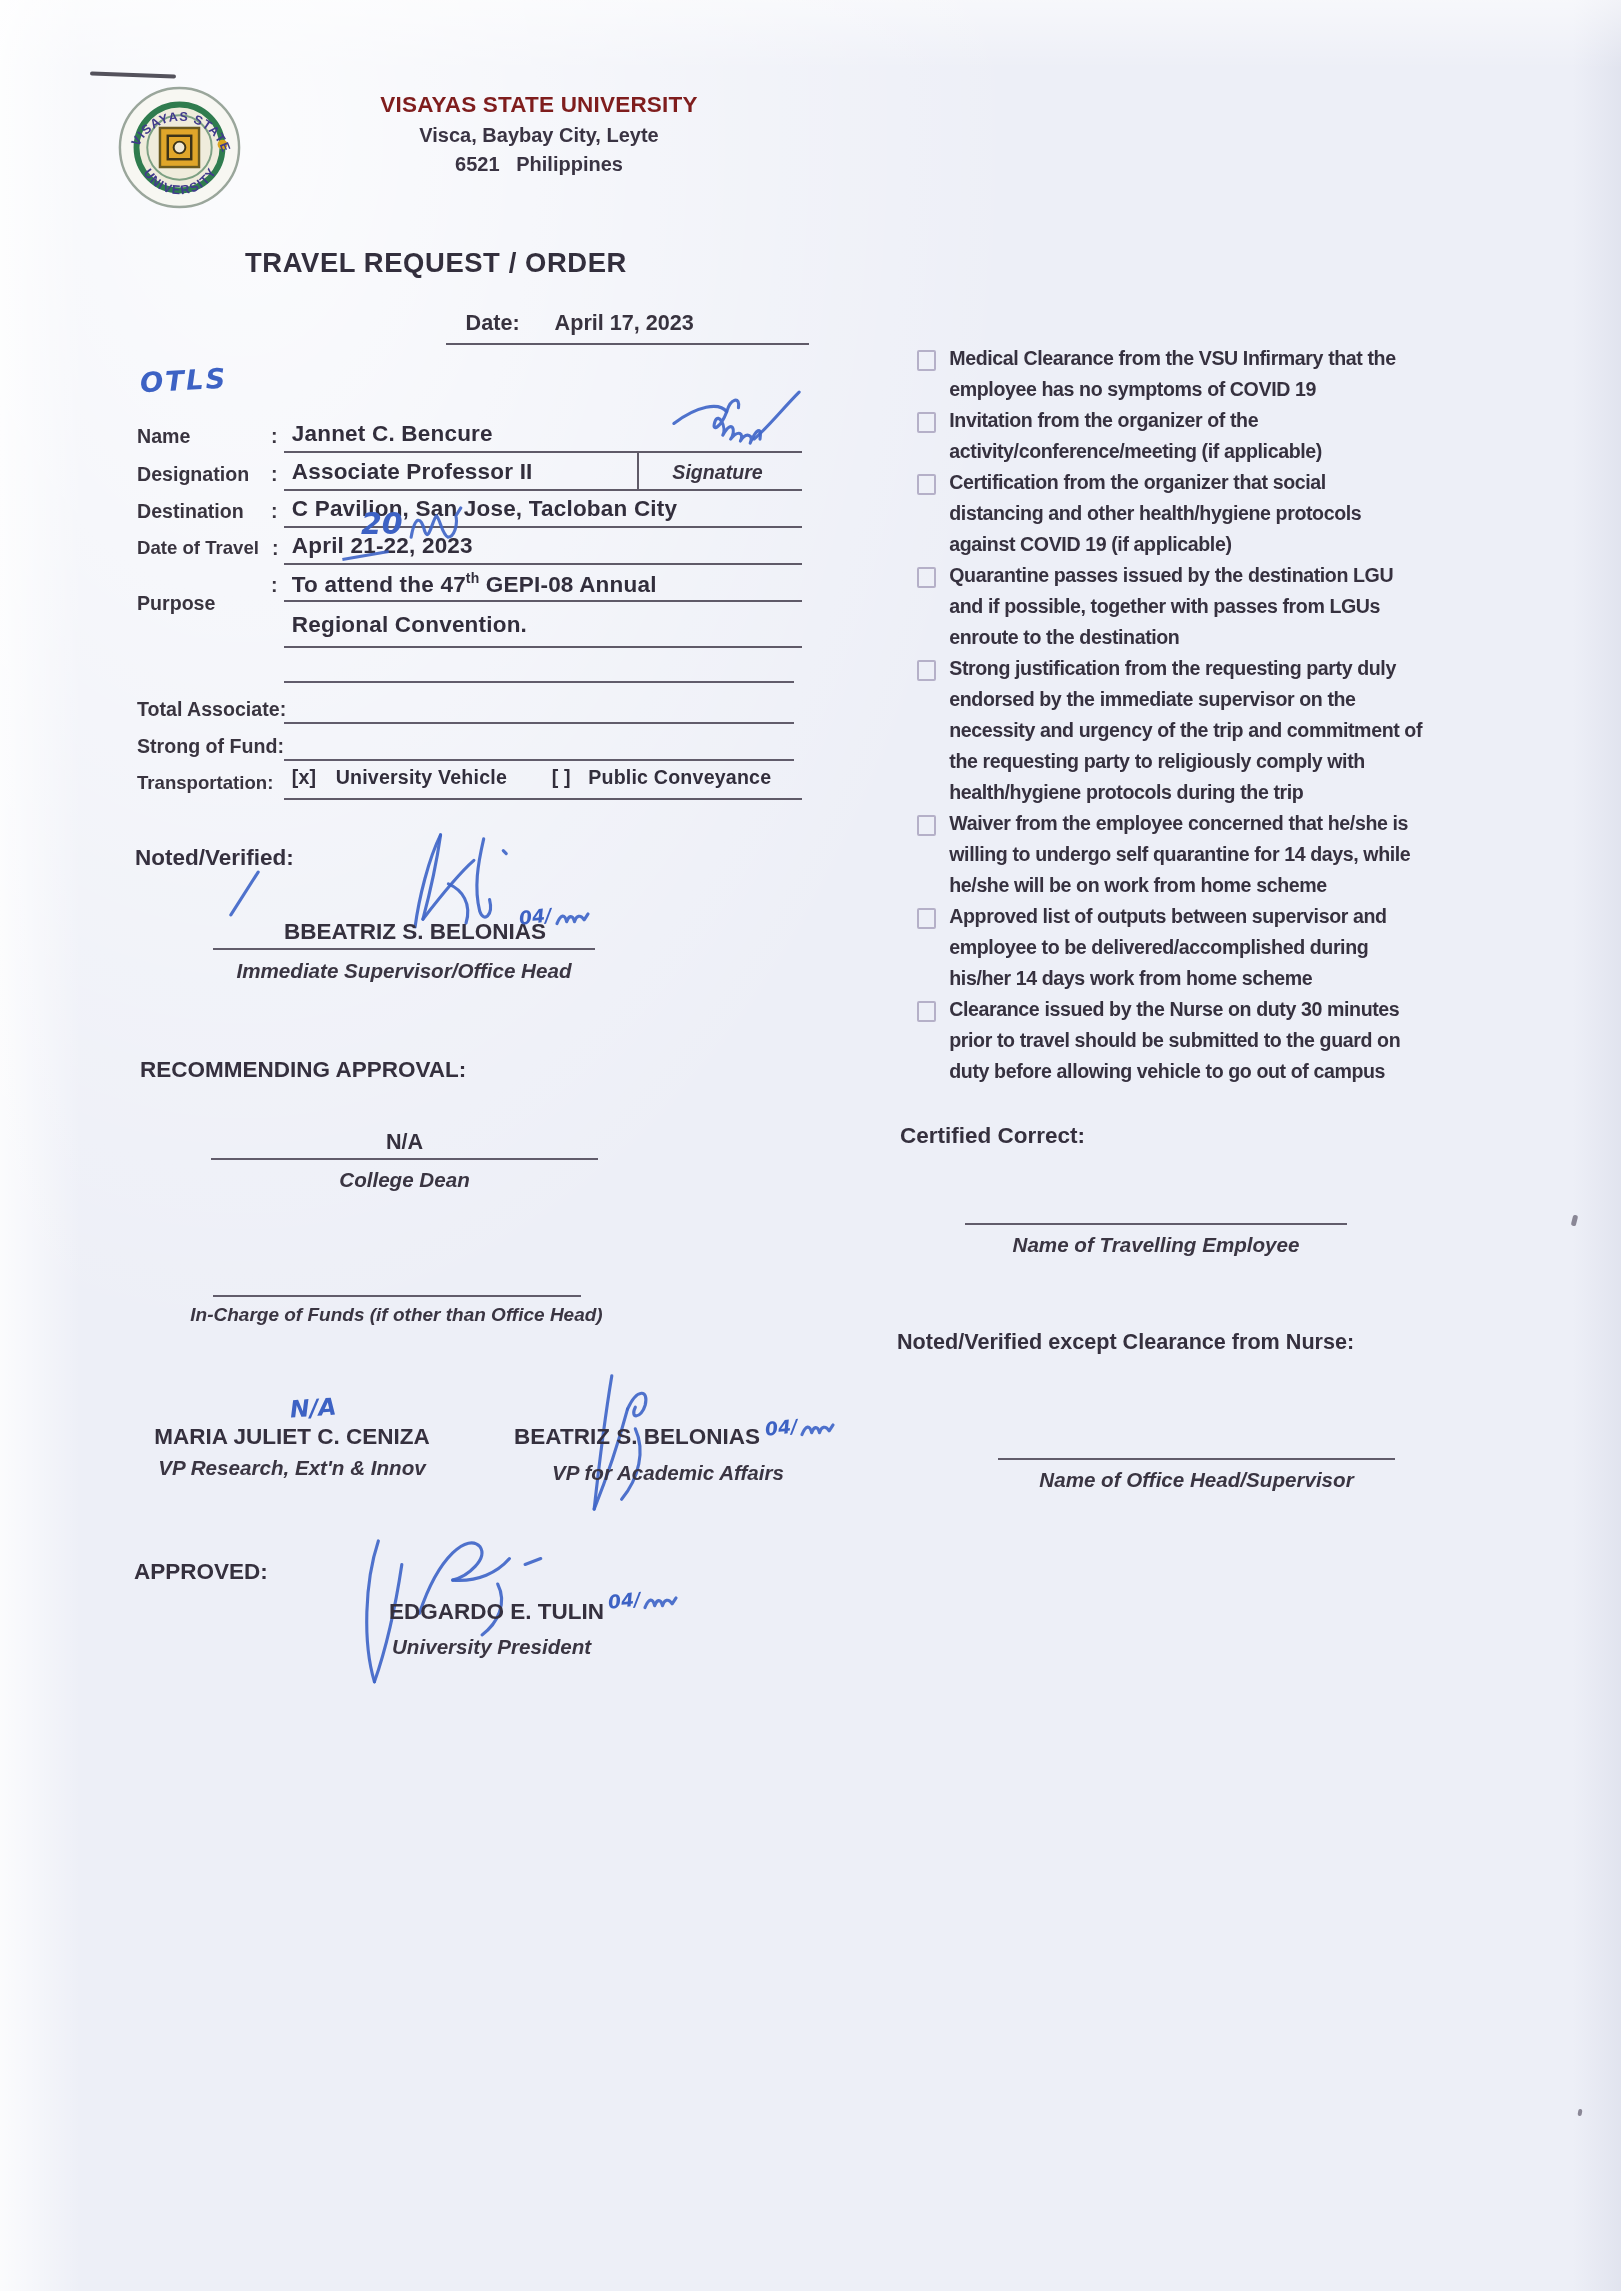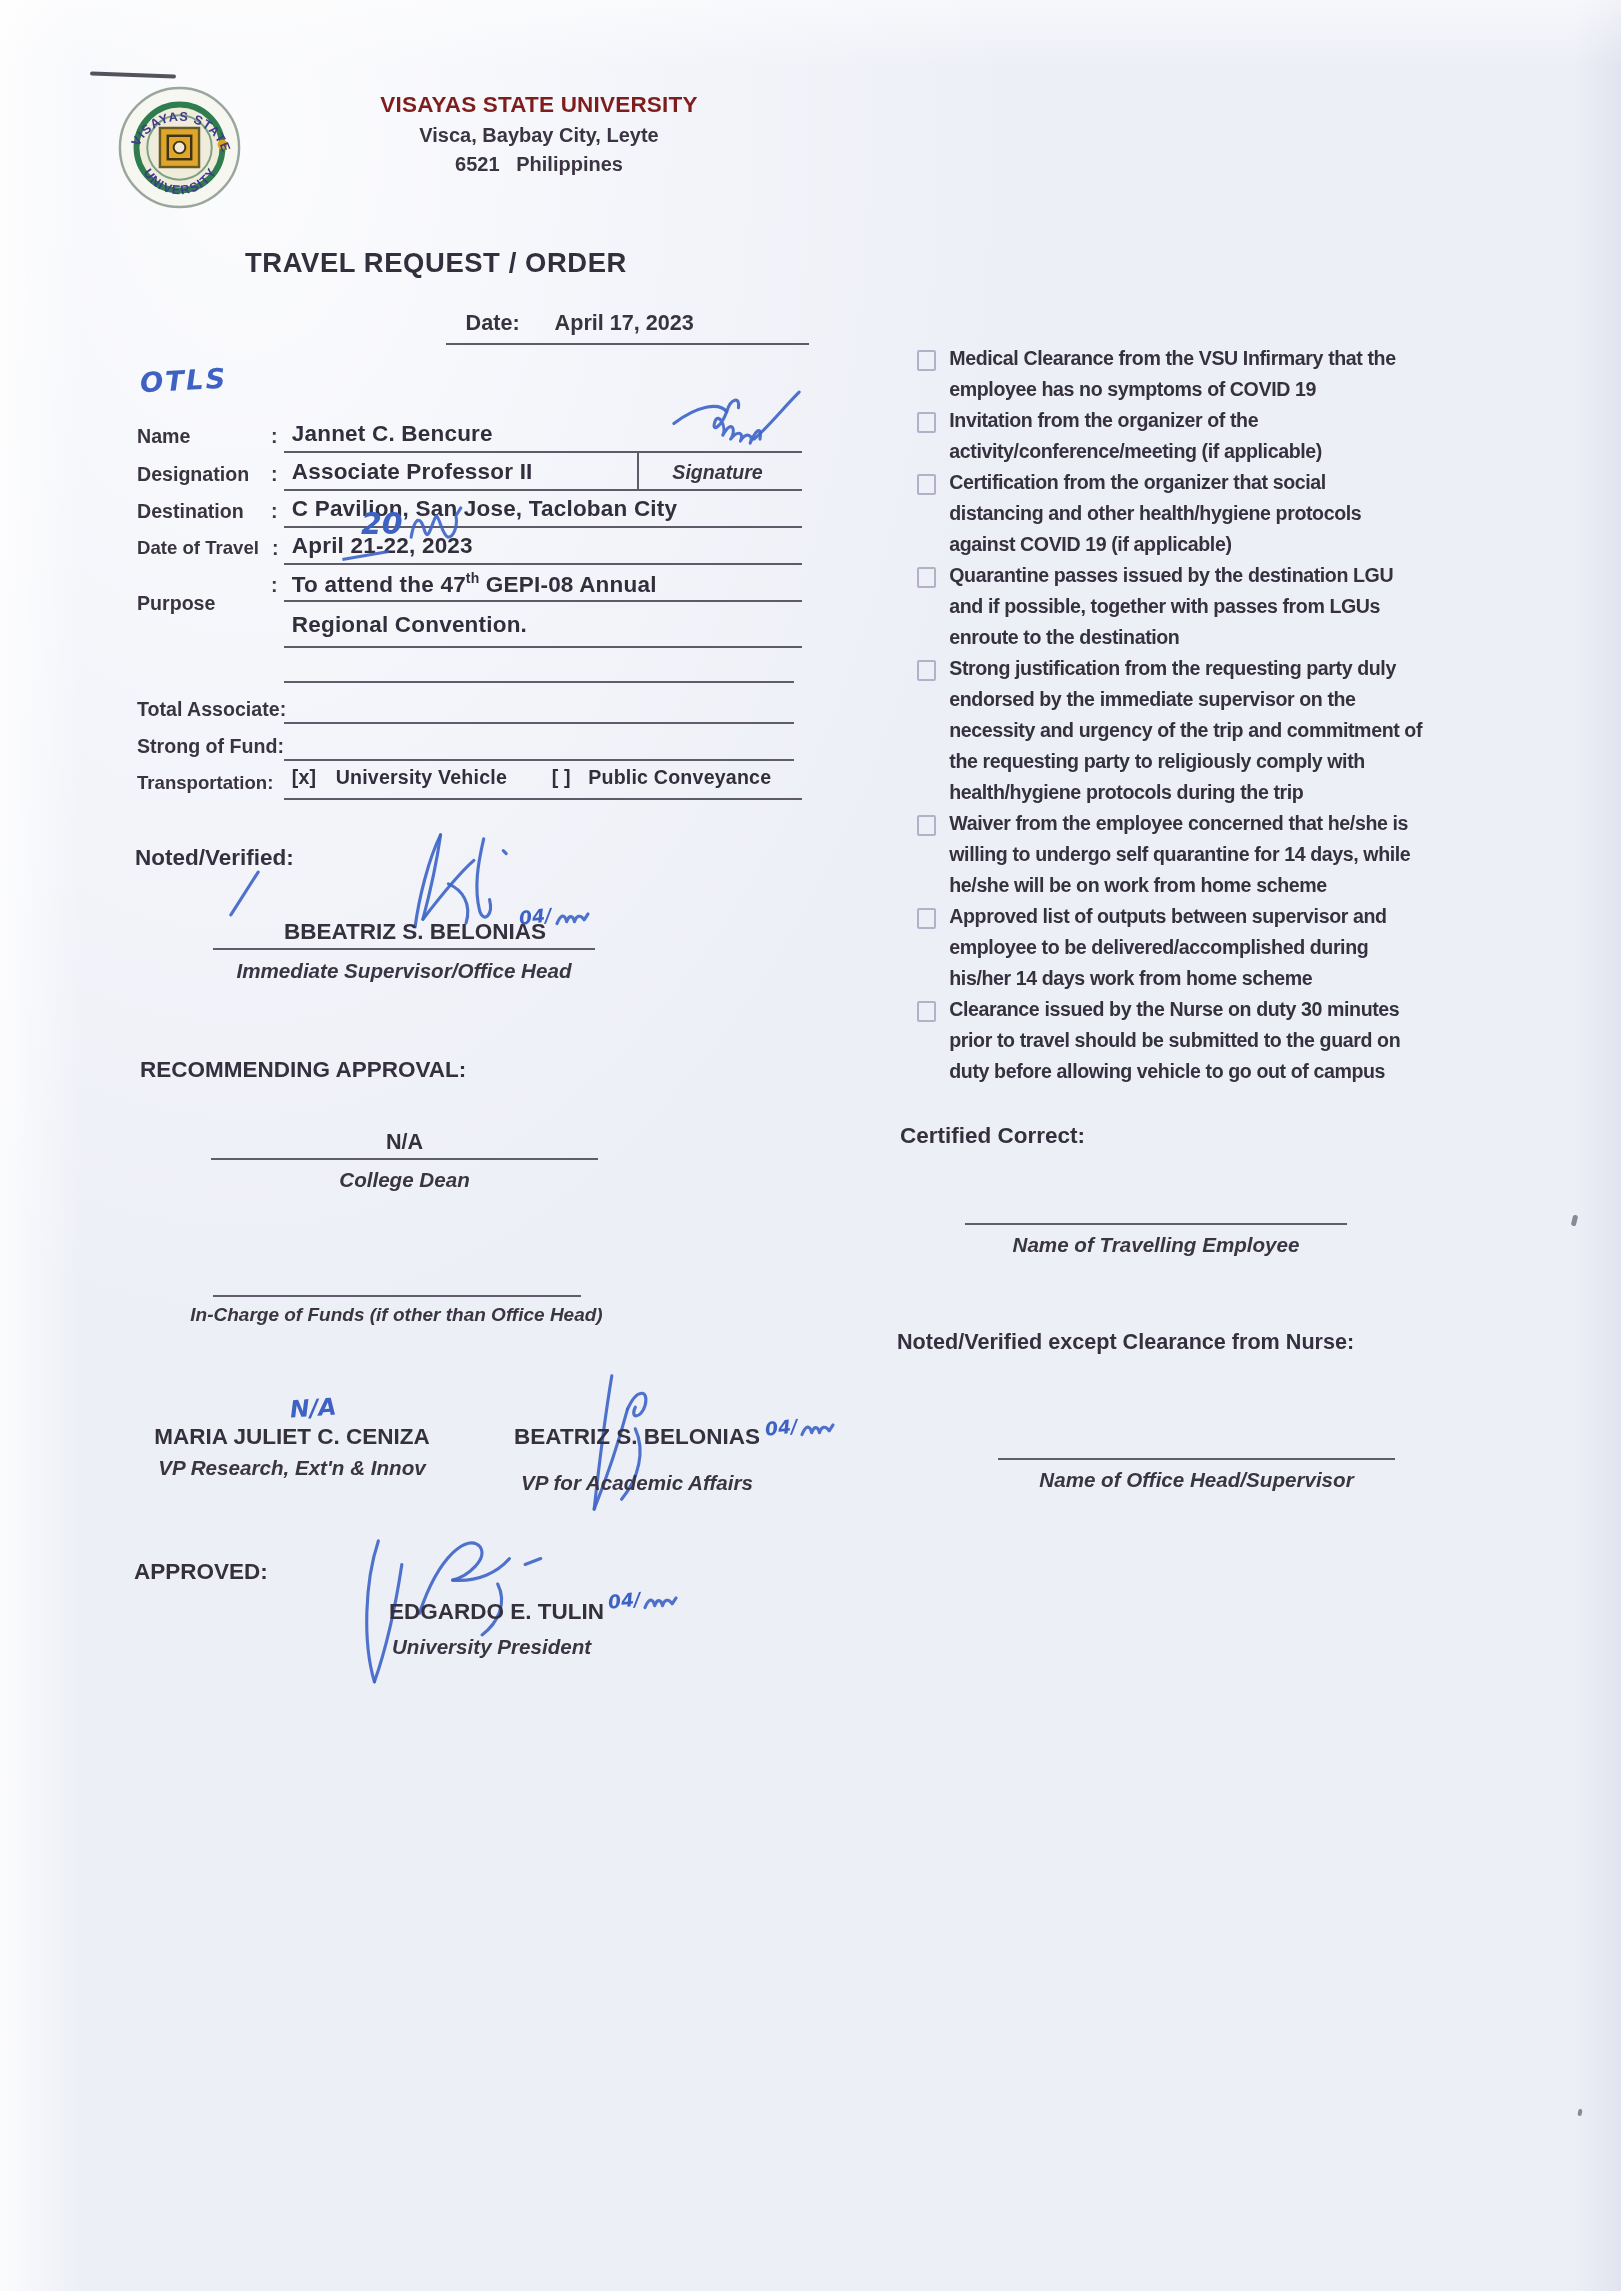--- a/index.html
+++ b/index.html
@@ -187,21 +187,21 @@
     <div class="bi" style="font-size:20.6px;margin-top:5.9px;">VP Research, Ext'n &amp; Innov</div>
   </div>
   <svg class="sig" style="left:551px;top:1368px;" width="152" height="149" viewBox="0 0 155 152">
     <path d="M62 8 C56 44, 50 90, 44 144"></path>
     <path d="M44 144 C60 104, 70 72, 78 42"></path>
     <path d="M78 42 C88 20, 100 22, 96 38 C92 52, 80 52, 86 40"></path>
     <path d="M86 62 C96 84, 90 112, 72 134"></path>
   </svg>
   <div class="abs center" style="left:490px;top:1424px;width:294px;">
     <div class="b" style="font-size:22.5px;">BEATRIZ S. BELONIAS</div>
-    <div class="bi" style="font-size:20.6px;margin-top:21px;">VP for Academic Affairs</div>
+    <div class="bi" style="font-size:20.6px;margin-top:11px;text-align:right;">VP for Academic Affairs</div>
   </div>
   <span class="hand-date" style="left:765px;top:1417px;">04/</span>
   <svg class="sig" style="left:800px;top:1419px;" width="35" height="21.6" viewBox="0 0 36 22">
     <path d="M2 16 C6 6, 10 6, 12 14 C14 8, 18 6, 20 14 C22 8, 26 6, 30 12 L34 6"></path>
   </svg>
 
   <div class="abs b" style="left:134px;top:1559px;font-size:22.5px;">APPROVED:</div>
   <svg class="sig" style="left:349px;top:1523px;" width="225" height="169" viewBox="0 0 230 172">
     <path d="M30 18 C16 60, 14 122, 26 162"></path>
     <path d="M26 162 C40 122, 48 82, 54 42"></path>

